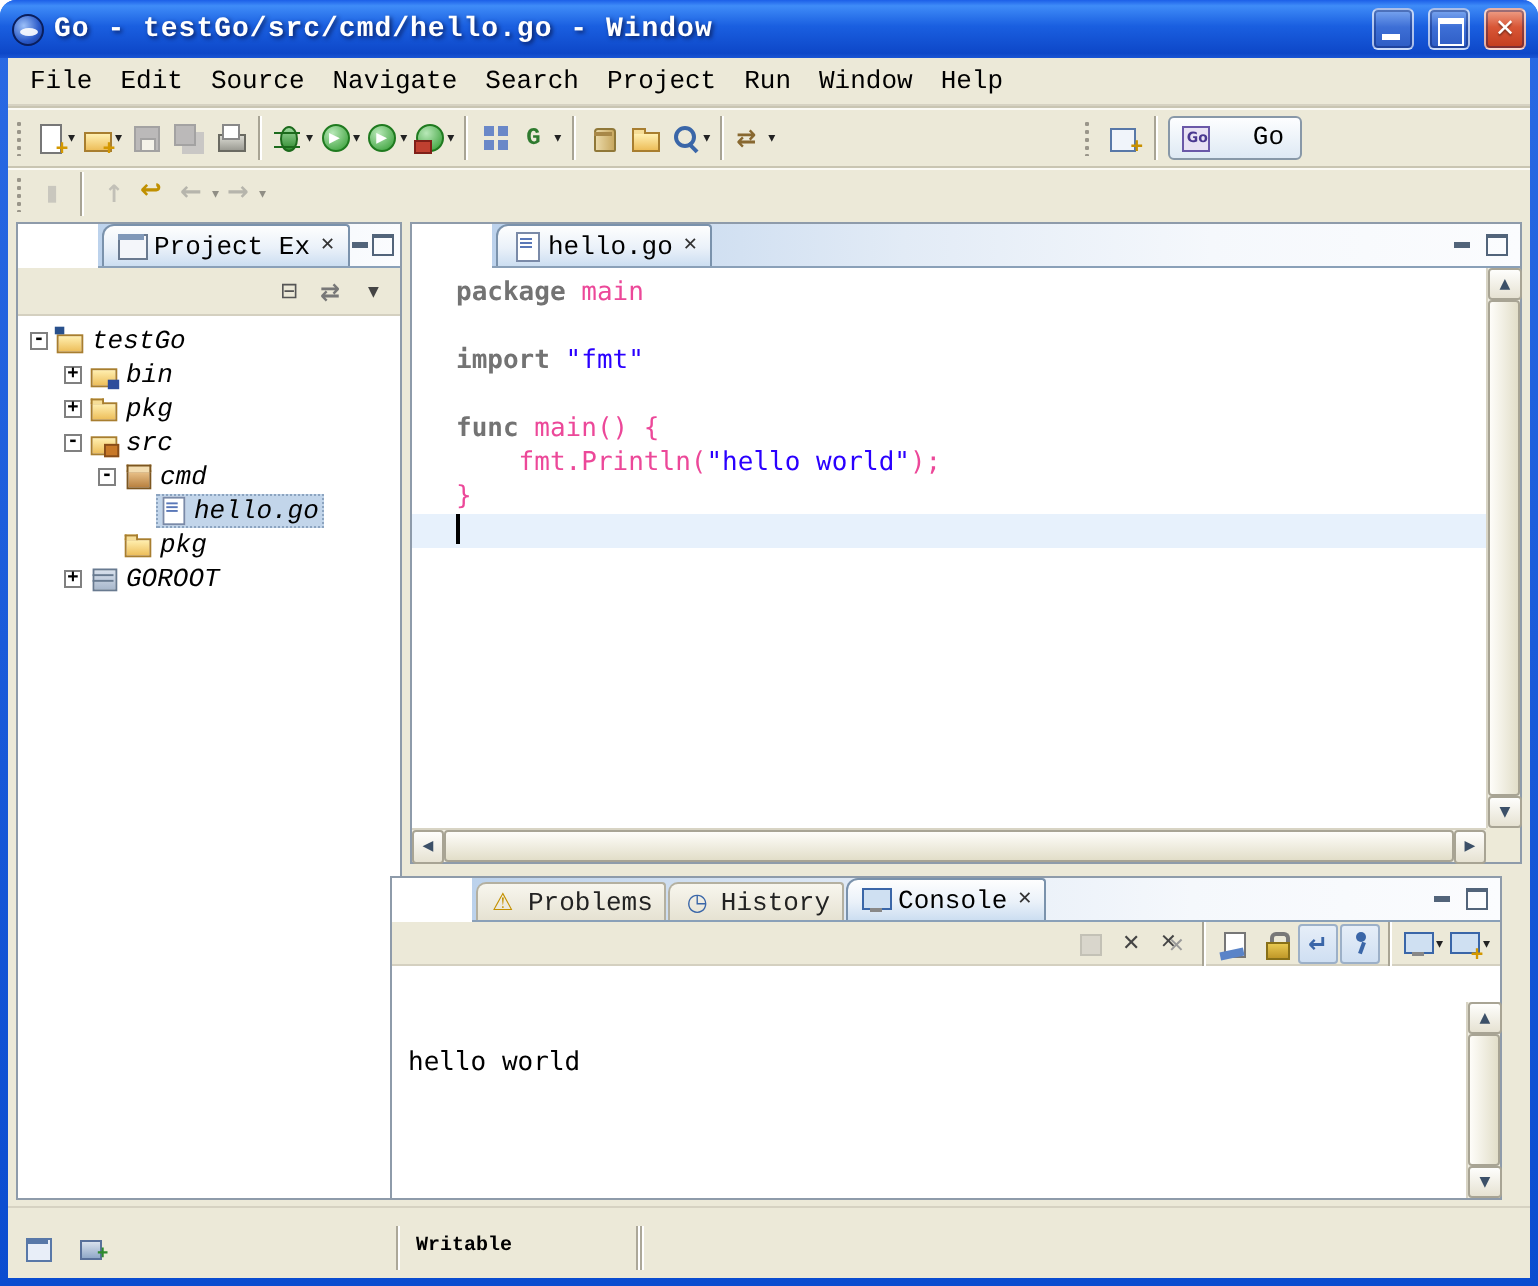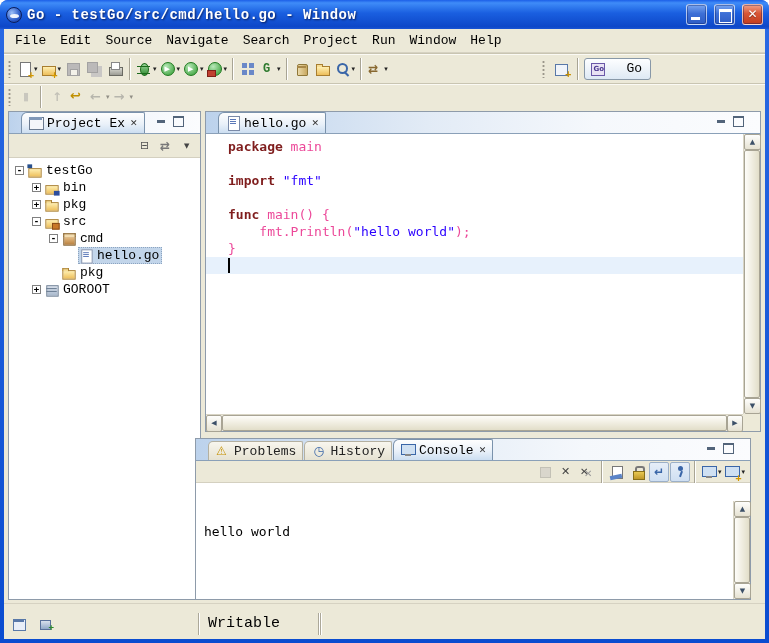--- a/index.html
+++ b/index.html
@@ -147,52 +147,52 @@
                      background: linear-gradient(#D8E0EC,#90A8C8); border: 1px solid #58709A; }
   .ig-plug::after { content: "+"; position: absolute; right: 0; bottom: 0; color: #2E8A2E; font: bold 9px/9px "DejaVu Sans Mono", monospace; }
 
   
   .workspace { position: absolute; left: 0; top: 80px; width: 100%; height: 494px; background: #ECE9D8; }
   .panel { position: absolute; background: #fff; border: 1px solid #8E9BAA; }
   .explorer { left: 4px; top: 2px; width: 193px; height: 489px; }
   .editor { left: 201px; top: 2px; width: 556px; height: 321px; }
   .console { left: 191px; top: 329px; width: 556px; height: 162px; }
 
-  .tab-strip { height: 22px; display: flex; align-items: center; padding: 0 12px;
+  .tab-strip { height: 22px; display: flex; align-items: flex-end; padding: 0 2px;
                background: linear-gradient(90deg,#BCD2EC,#E2EBF6 40%,#F5F8FC 70%,#FBFCFE);
-               border-bottom: 1px solid #8AA0B8; }
+               border-bottom: 1px solid #8AA0B8; margin-left: 40px; }
   .tabs-holder { display: flex; align-items: flex-end; height: 100%; gap: 1px; }
   .vtab { display: inline-flex; align-items: center; gap: 3px; padding: 0 6px; font-size: 13px; white-space: pre; }
   .vtab.active { height: 21px; background: linear-gradient(#FEFEFE,#EAF1F9 55%,#CCDEF1);
                  border: 1px solid #7A92AC; border-bottom: none; border-radius: 6px 2px 0 0; }
   .vtab.inactive { height: 19px; background: linear-gradient(#F8F6EE,#E6E2D2);
                    border: 1px solid #B4B0A0; border-bottom: none; border-radius: 5px 2px 0 0; color: #222; }
   .tab-close { font: bold 9px/10px "DejaVu Sans", sans-serif; color: #333; margin-left: 2px; }
   .vbtn { width: 17px; height: 15px; margin: 0 1px 3px 0; display: inline-flex; align-items: center; justify-content: center; }
   .vbtn.minimize::after { content: ""; width: 8px; height: 3px; background: #52647A; }
   .vbtn.maximize::after { content: ""; width: 9px; height: 8px; border: 1px solid #52647A; border-top: 2px solid #52647A; }
 
   .view-toolbar { height: 24px; background: #ECE9D8; border-bottom: 1px solid #D4D0C0;
                   display: flex; justify-content: flex-end; align-items: center; padding: 0 2px; }
   .tree { position: absolute; left: 0; top: 46px; right: 0; bottom: 0; background: #fff; overflow: hidden;
           padding-top: 4px; font: 13px/17px "Liberation Mono", monospace; }
   .tree-row { display: flex; align-items: center; height: 17px; }
   .expander { width: 9px; height: 9px; border: 1px solid #808080; background: #fff; flex: none;
               font: bold 9px/7px "DejaVu Sans Mono", monospace; text-align: center; color: #000; margin-right: 3px; }
   .expander-space { width: 12px; flex: none; }
-  .row-sel { display: flex; align-items: center; height: 17px; }
+  .row-sel { display: flex; height: 17px; font-style: italic; }
   .row-sel.selected { background: #C2D5EA; outline: 1px dotted #8CA4C0; outline-offset: -1px; }
   .tree-label { padding: 0 3px; white-space: pre; }
   .tree .ig { transform: scale(.95); }
 
   .editor-body { position: absolute; left: 0; top: 22px; right: 0; bottom: 0; }
   .code { position: absolute; left: 0; top: 0; right: 17px; bottom: 17px; background: #fff; overflow: hidden; padding-top: 4px; }
   .code-line { height: 17px; white-space: pre; padding-left: 22px; font: 13px/17px "DejaVu Sans Mono", monospace; }
   .code-line.current { background: #E7F1FC; }
-  .tok-kw { color: #7f1d1d; font-weight: bold; }
+  .tok-kw { color: #737373; font-weight: bold; }
   .tok-str { color: #2A00FF; }
   .tok-pl { color: #ec4899; }
   .caret { display: inline-block; width: 2px; height: 15px; background: #000; vertical-align: -3px; }
 
   .sbv { position: absolute; right: 0; top: 0; width: 17px; bottom: 17px; display: flex; flex-direction: column;
          background: #F2F0E4; border-left: 1px solid #D8D4C4; }
   .sbv.full { bottom: 0; }
   .sbh { position: absolute; left: 0; bottom: 0; right: 17px; height: 17px; display: flex;
          background: #F2F0E4; border-top: 1px solid #D8D4C4; }
   .sb-arrow { flex: none; width: 17px; height: 16px; background: linear-gradient(#FEFEFC,#E6E2D2);
@@ -210,21 +210,21 @@
   .console-toolbar .tbtn { height: 20px; }
   .console-body { position: absolute; left: 0; top: 62px; right: 0; bottom: 0; background: #fff; }
   .console-text { position: absolute; left: 0; top: 0; right: 17px; bottom: 0; padding: 22px 8px;
                   font: 13px/17px "DejaVu Sans Mono", monospace; white-space: pre; }
 
   
   .statusbar { position: absolute; left: 0; top: 574px; width: 100%; height: 36px; display: flex; align-items: center;
                padding: 4px 4px 0 6px; border-top: 1px solid #D6D2C2; }
   .sb-left { width: 188px; display: flex; align-items: center; gap: 6px; }
   .sb-div { width: 0; height: 22px; border-left: 1px solid #ACA899; border-right: 1px solid #FFF; flex: none; }
-  .sb-cell { height: 22px; line-height: 22px; padding: 0 8px; font-size: 15px; white-space: pre; }
+  .sb-cell { height: 22px; line-height: 22px; padding: 0 8px; font-size: 10px; white-space: pre; font-weight: bold; }
   .sb-cell.w { width: 118px; }
   .sb-cell.i { width: 108px; }
 </style>
 </head>
 <body>
 
 <div class="window">
 
   <div class="titlebar">
     <span class="app-icon"></span>

